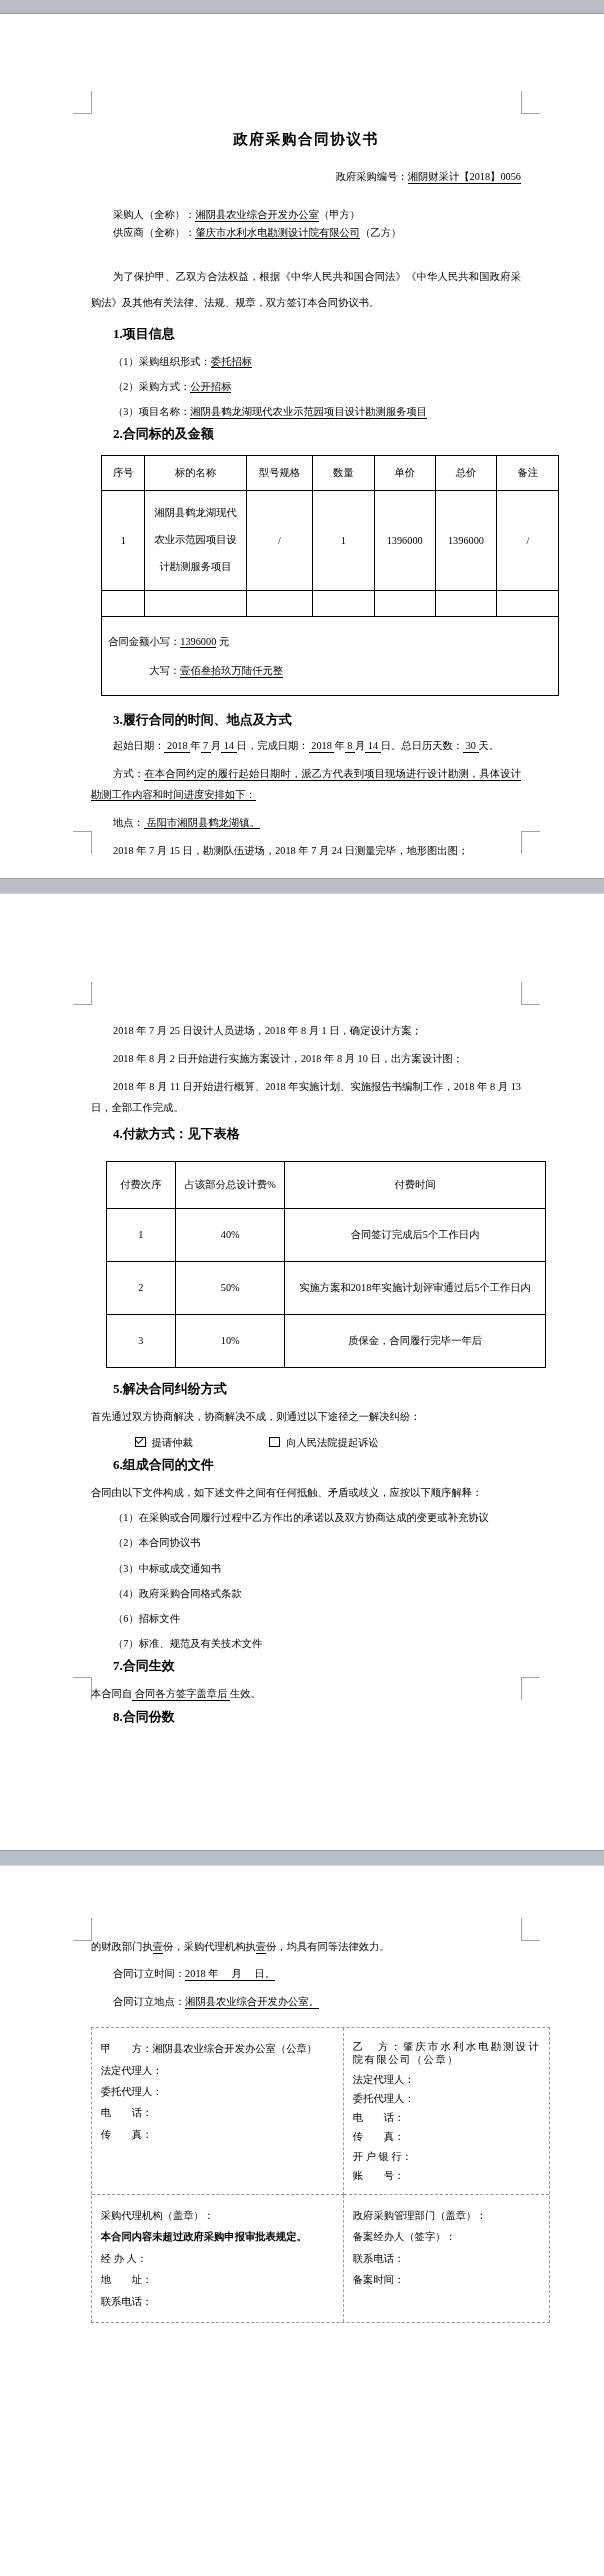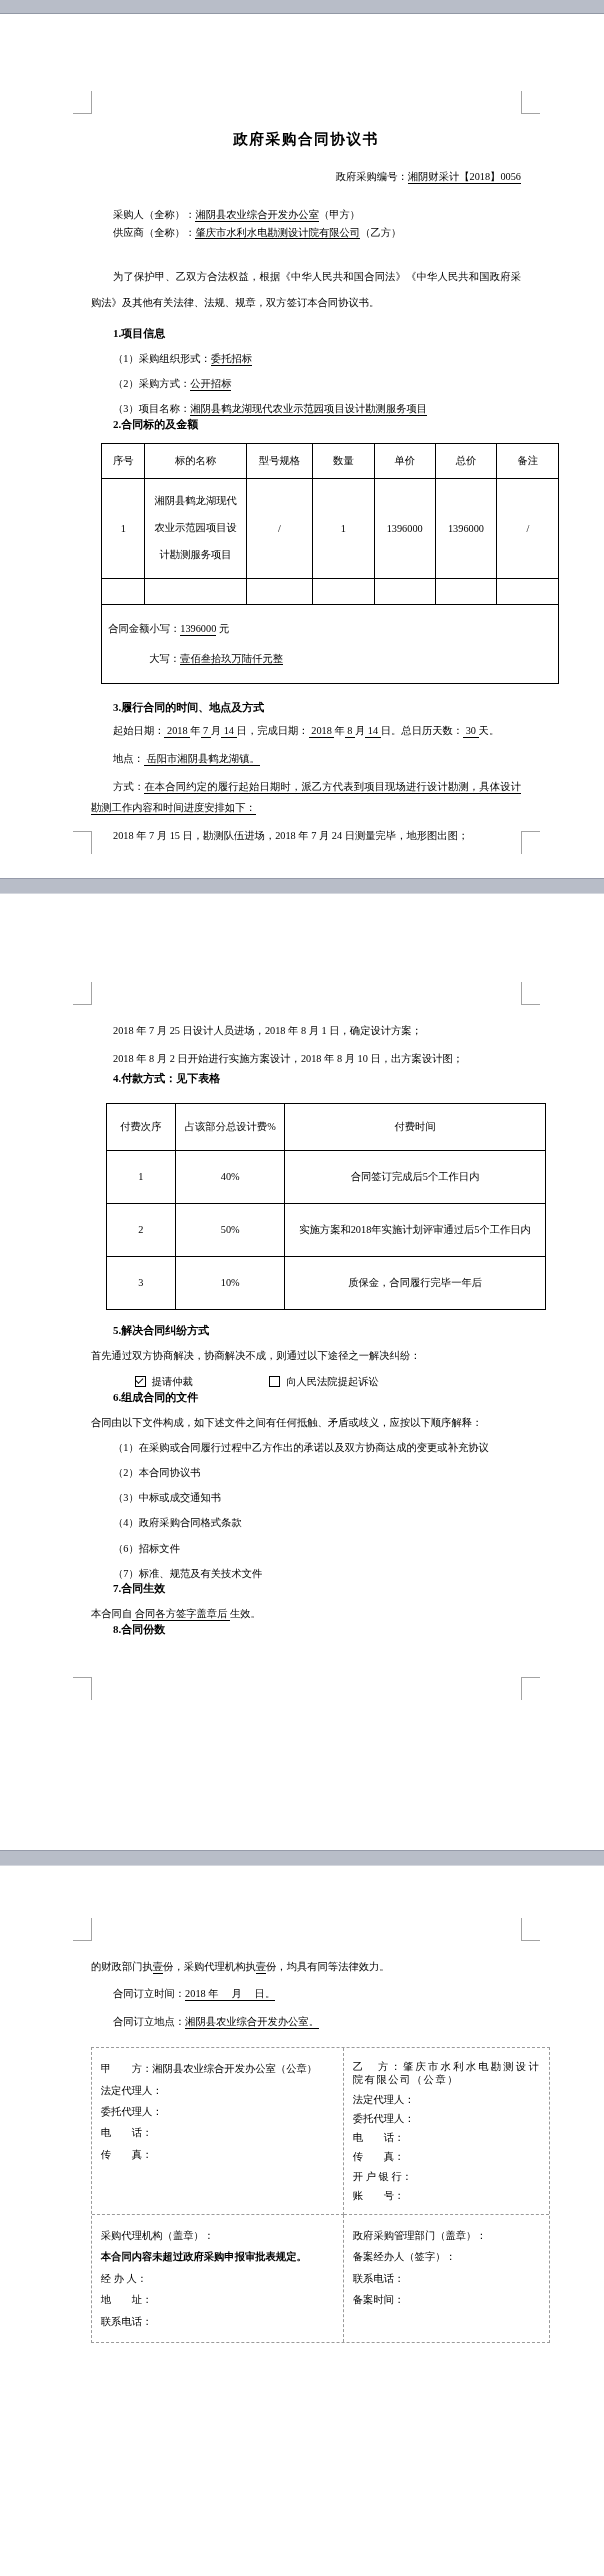--- a/index.html
+++ b/index.html
@@ -17,21 +17,21 @@
   .cm{position:absolute;width:17.7px;height:22px;}
   .cm.tl{left:73px;border-right:0.7px solid #a3a3a3;border-bottom:0.7px solid #a3a3a3;}
   .cm.tr{left:521px;border-left:0.7px solid #a3a3a3;border-bottom:0.7px solid #a3a3a3;}
   .cm.bl{left:73px;border-right:0.7px solid #a3a3a3;border-top:0.7px solid #a3a3a3;}
   .cm.br{left:521px;border-left:0.7px solid #a3a3a3;border-top:0.7px solid #a3a3a3;}
   .u{border-bottom:0.7px solid #000;padding-bottom:0.7px;}
   .doc-title{font-size:14.7px;font-weight:bold;text-align:center;letter-spacing:1.5px;margin:0;padding-top:0;}
   .proc-line{text-align:right;margin-top:20.6px;}
   .party{text-indent:22px;margin-top:4px;}
   .para{text-indent:22px;text-align:justify;line-height:2.5;margin-top:16px;}
-  .h{font-weight:bold;margin:1px 0 0 22px;font-size:11px;}
+  .h{font-weight:bold;margin:8px 0 0 22px;font-size:13px;}
   .item{margin:11.8px 0 0 22px;}
   .plain{margin:11.8px 0 0 0;}
   .dline{text-indent:22px;line-height:2.0;margin-top:7.4px;text-align:justify;}
   
   table{border-collapse:collapse;table-layout:fixed;}
   .t1{width:458px;margin:11.8px 0 0 10.3px;border:1.5px solid #000;}
   .t1 th,.t1 td{border:0.7px solid #000;text-align:center;font-weight:normal;font-size:10.3px;padding:1.5px;overflow:hidden;}
   .t1 .hrow th{height:31px;}
   .t1 .drow td{height:96px;}
   .t1 .drow .name{line-height:2.6;padding:0 4.4px;}
@@ -141,36 +141,37 @@
             </div>
             <div class="upper">
               <span>大写：</span><span class="u">壹佰叁拾玖万陆仟元整</span>
             </div>
           </td>
         </tr>
       </tbody>
         </table>
       <div class="h" style="margin-top:16px">3.履行合同的时间、地点及方式</div>
       <div class="dline"><span>起始日期：</span><span class="u"> 2018 </span><span>年</span><span class="u"> 7 </span><span>月</span><span class="u"> 14 </span><span>日，完成日期：</span><span class="u"> 2018 </span><span>年</span><span class="u"> 8 </span><span>月</span><span class="u"> 14 </span><span>日。总日历天数：</span><span class="u"> 30 </span><span>天。</span></div>
+      <div class="dline"><span>方式：</span><span class="u">在本合同约定的履行起始日期时，派乙方代表到项目现场进行设计勘测，具体设计勘测工作内容和时间进度安排如下：</span></div>
       <div class="dline"><span>地点：</span><span class="u"> 岳阳市湘阴县鹤龙湖镇。 </span></div>
-      <div class="dline"><span>方式：</span><span class="u">在本合同约定的履行起始日期时，派乙方代表到项目现场进行设计勘测，具体设计勘测工作内容和时间进度安排如下：</span></div>
       <div class="dline">2018 年 7 月 15 日，勘测队伍进场，2018 年 7 月 24 日测量完毕，地形图出图；</div>
     </div>
   </div>
 
   <div class="gap"></div>
 
   <div class="page" id="page2">
     <div class="cm tl" style="top:88px"></div>
     <div class="cm tr" style="top:88px"></div>
     <div class="cm bl" style="top:783px"></div>
     <div class="cm br" style="top:783px"></div>
     <div class="content" style="padding-top:127px">
       <div class="dline" style="margin-top:0">2018 年 7 月 25 日设计人员进场，2018 年 8 月 1 日，确定设计方案；</div>
       <div class="dline">2018 年 8 月 2 日开始进行实施方案设计，2018 年 8 月 10 日，出方案设计图；</div>
+      <div class="dline">2018 年 8 月 11 日开始进行概算、2018 年实施计划、实施报告书编制工作，2018 年 8 月 13 日，全部工作完成。</div>
       <div class="h">4.付款方式：见下表格</div>
       <table class="t2">
         <colgroup>
             <col style="width:69px">
             <col style="width:109px">
             <col style="width:259px">
           </colgroup>
         <tbody>
             <tr class="hrow">
           <th>付费次序</th>
@@ -219,21 +220,21 @@
     </div>
   </div>
 
   <div class="gap"></div>
 
   <div class="page" id="page3">
     <div class="cm tl" style="top:52px"></div>
     <div class="cm tr" style="top:52px"></div>
     <div class="cm bl" style="top:759px"></div>
     <div class="cm br" style="top:759px"></div>
-    <div class="content" style="padding-top:94px">
+    <div class="content" style="padding-top:74px">
       <div class="plain" style="margin-top:0"><span>的财政部门执</span><span class="u">壹</span><span>份，采购代理机构执</span><span class="u">壹</span><span>份，均具有同等法律效力。</span></div>
       <div class="dline" style="margin-top:10.3px"><span>合同订立时间：</span><span class="u">2018 年　 月　 日。 </span></div>
       <div class="dline"><span>合同订立地点：</span><span class="u">湘阴县农业综合开发办公室。</span></div>
       <div class="sig">
         <div class="sig-cell c1r1">
           <p>甲　　方：湘阴县农业综合开发办公室（公章）</p>
           <p>法定代理人：</p>
           <p>委托代理人：</p>
           <p>电　　话：</p>
           <p>传　　真：</p>

